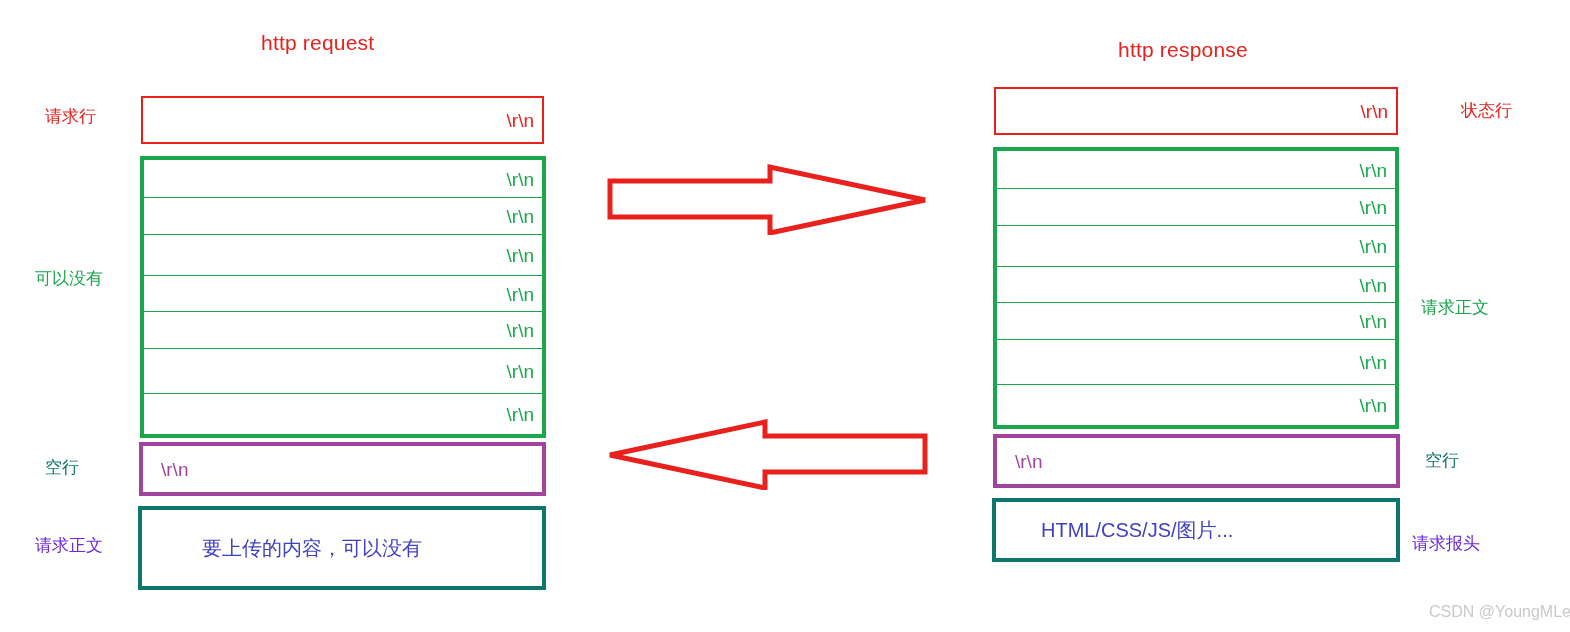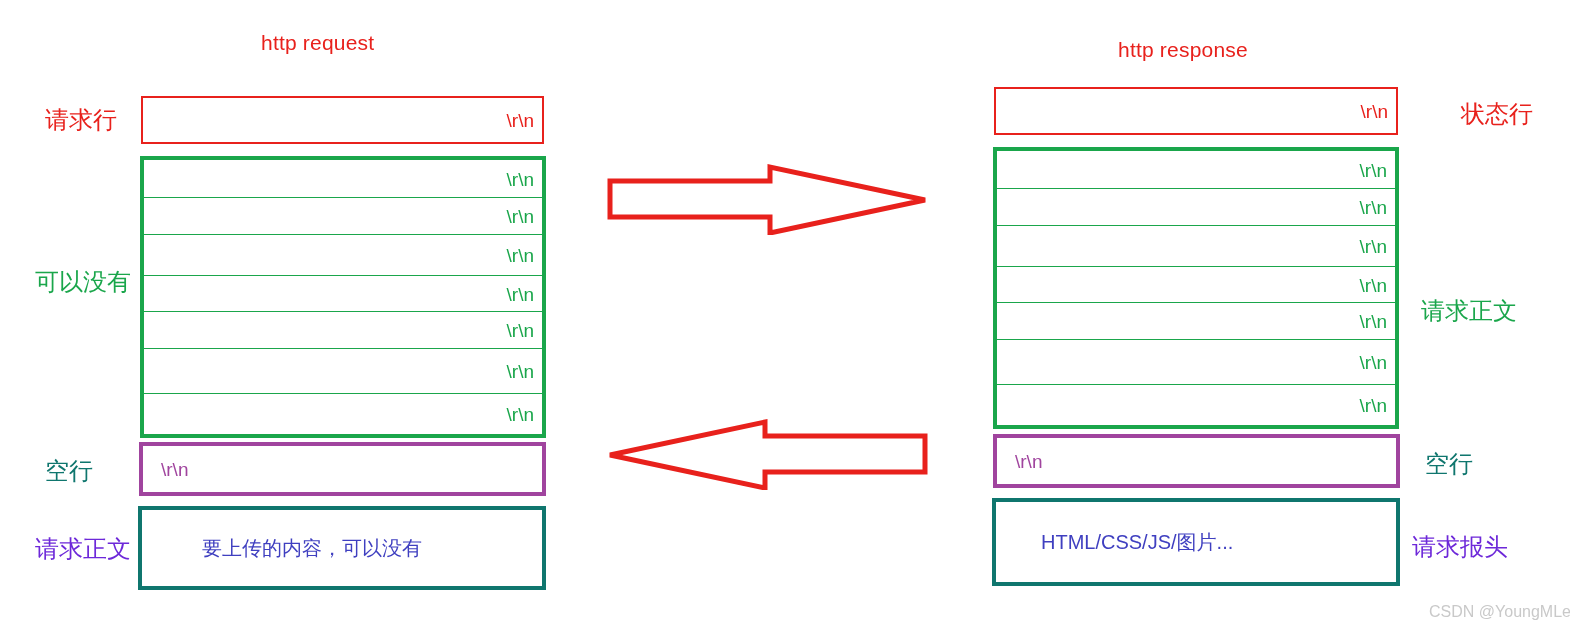--- a/index.html
+++ b/index.html
@@ -26,21 +26,21 @@
   .col-title {
     color: #e8211c;
     font-size: 21px;
     font-weight: 400;
     white-space: nowrap;
     letter-spacing: 0.2px;
   }
 
   
   .side-label {
-    font-size: 24px;
+    font-size: 17px;
     white-space: nowrap;
     line-height: 1;
     text-align: center;
   }
   .lab-red    { color: #e8211c; }
   .lab-green  { color: #1aa64b; }
   .lab-purple { color: #0f766e; }
   .lab-blue   { color: #6d28d9; }
 
   
@@ -207,21 +207,21 @@
   </div>
 
   <div class="abs side-label lab-green" style="left:1421px; top:299px;">请求正文</div>
 
   <div class="abs box box-purple" style="left:993px; top:434px; width:407px; height:54px;">
     <span class="crlf crlf-purple" style="left:18px; top:50%; transform:translateY(-50%);">\r\n</span>
   </div>
 
   <div class="abs side-label lab-purple" style="left:1425px; top:452px;">空行</div>
 
-  <div class="abs box box-blue" style="left:992px; top:498px; width:408px; height:88px;">
+  <div class="abs box box-blue" style="left:992px; top:498px; width:408px; height:64px;">
     <span class="body-text" style="left:45px; top:50%; transform:translateY(-50%);">HTML/CSS/JS/图片...</span>
   </div>
 
   <div class="abs side-label lab-blue" style="left:1412px; top:535px;">请求报头</div>
 
   <div class="watermark" style="left:1429px; top:603px;">CSDN @YoungMLet</div>
 
 </div>
 
 </body></html>

